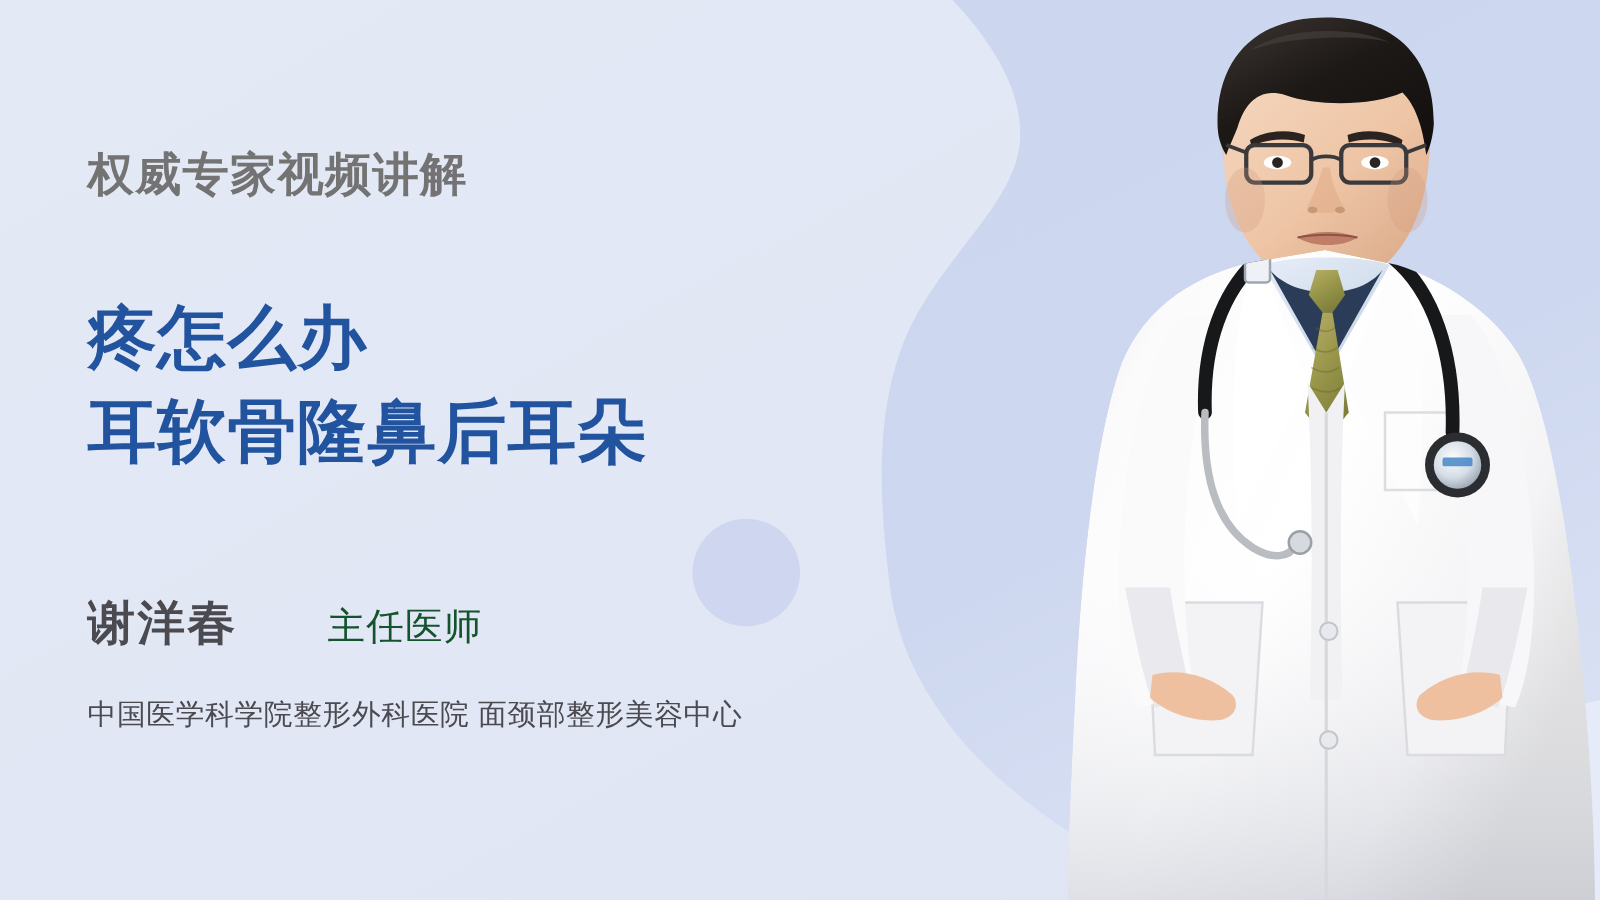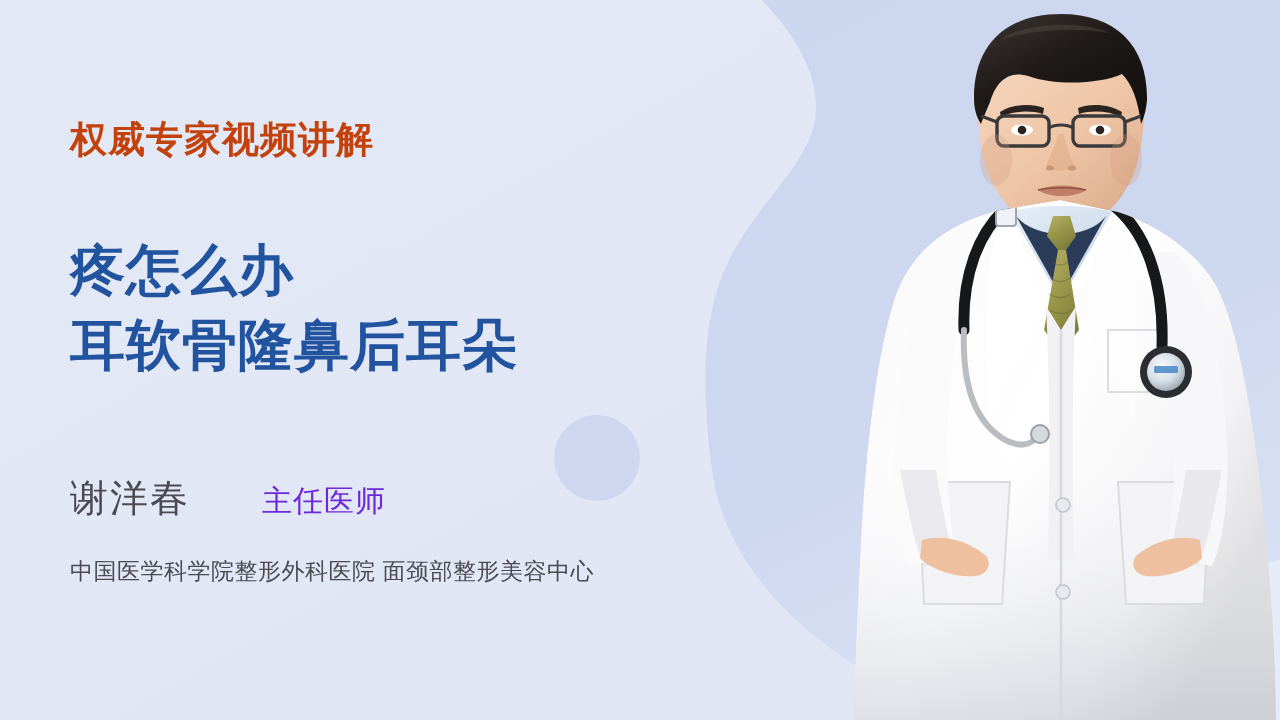--- a/index.html
+++ b/index.html
@@ -36,21 +36,21 @@
     z-index: 5;
   }
 
   .eyebrow {
     position: absolute;
     top: 118px;
     left: 0;
     font-size: 37px;
     font-weight: 700;
     letter-spacing: 1px;
-    color: #c2410c;
+    color: #737373;
     line-height: 1.2;
     white-space: nowrap;
   }
 
   .headline {
     position: absolute;
     top: 196px;
     left: 0;
     width: 680px;
     font-size: 55px;
@@ -64,28 +64,28 @@
   .doctor-row {
     position: absolute;
     top: 473px;
     left: 0;
     display: flex;
     align-items: baseline;
     white-space: nowrap;
   }
   .doctor-name {
     font-size: 38px;
-    font-weight: 400;
+    font-weight: 700;
     color: #4a4a50;
     letter-spacing: 2px;
   }
   .doctor-rank {
     font-size: 30px;
     font-weight: 400;
-    color: #6d28d9;
+    color: #14532d;
     margin-left: 72px;
     letter-spacing: 1px;
   }
 
   .affiliation {
     position: absolute;
     top: 556px;
     left: 0;
     font-size: 23px;
     font-weight: 400;

